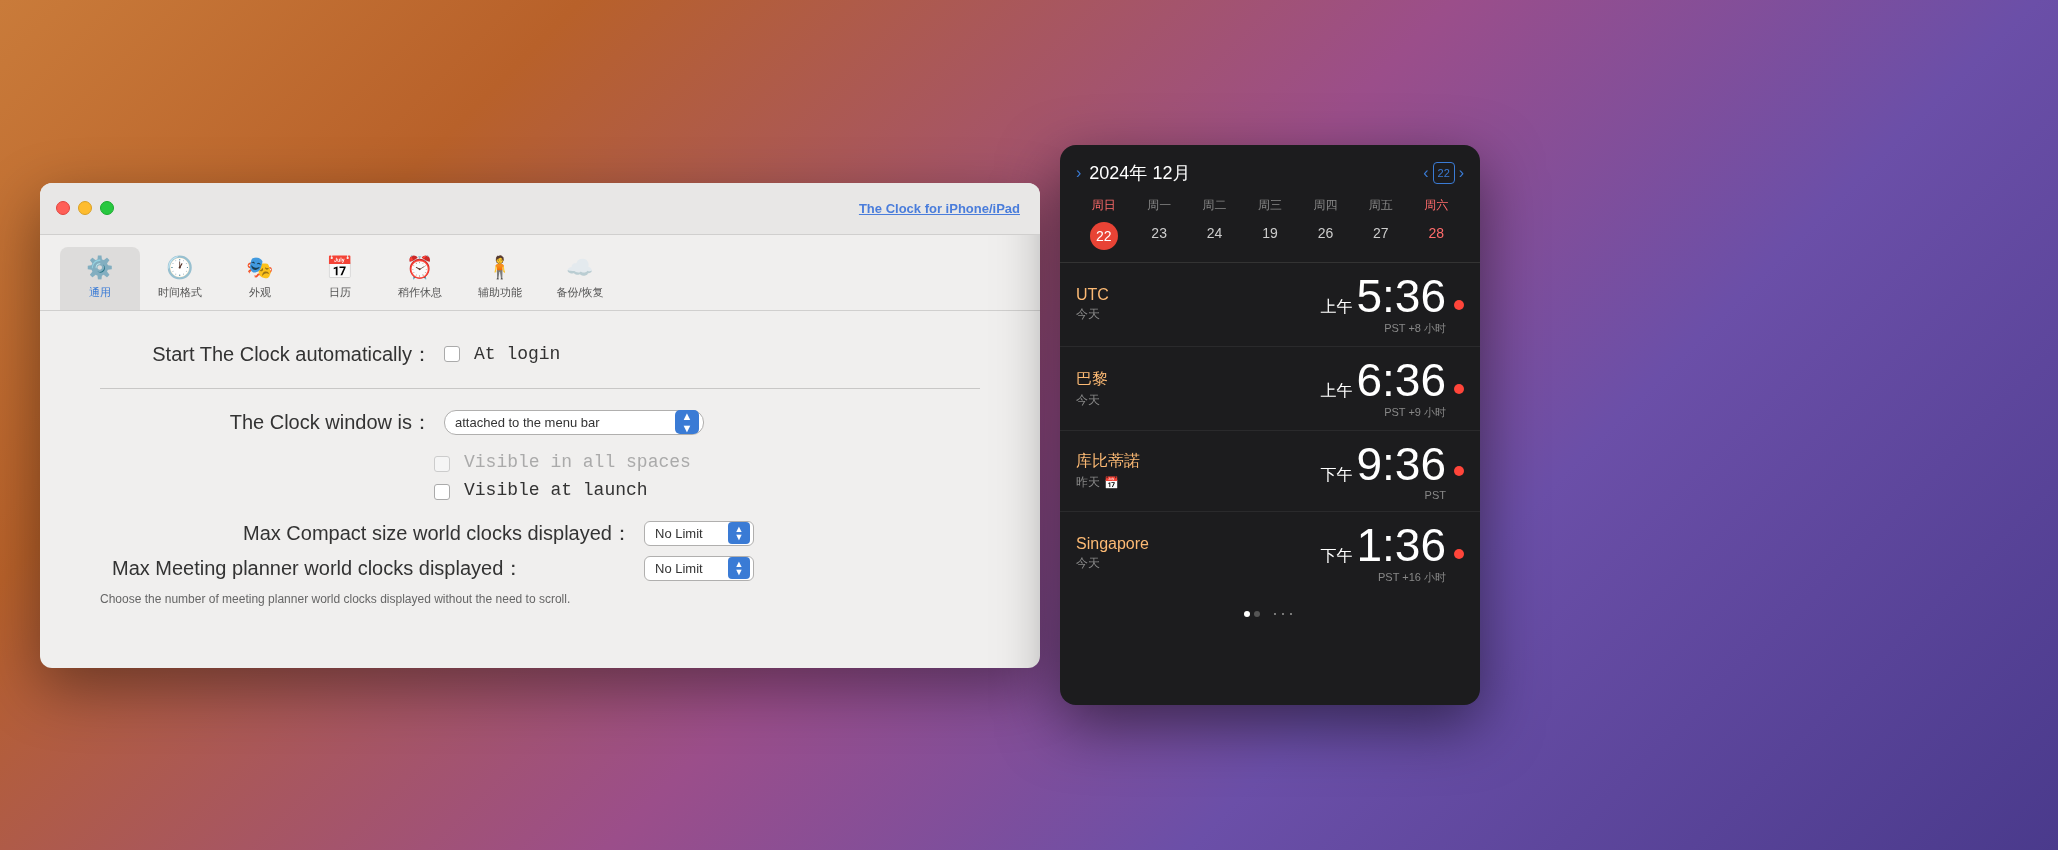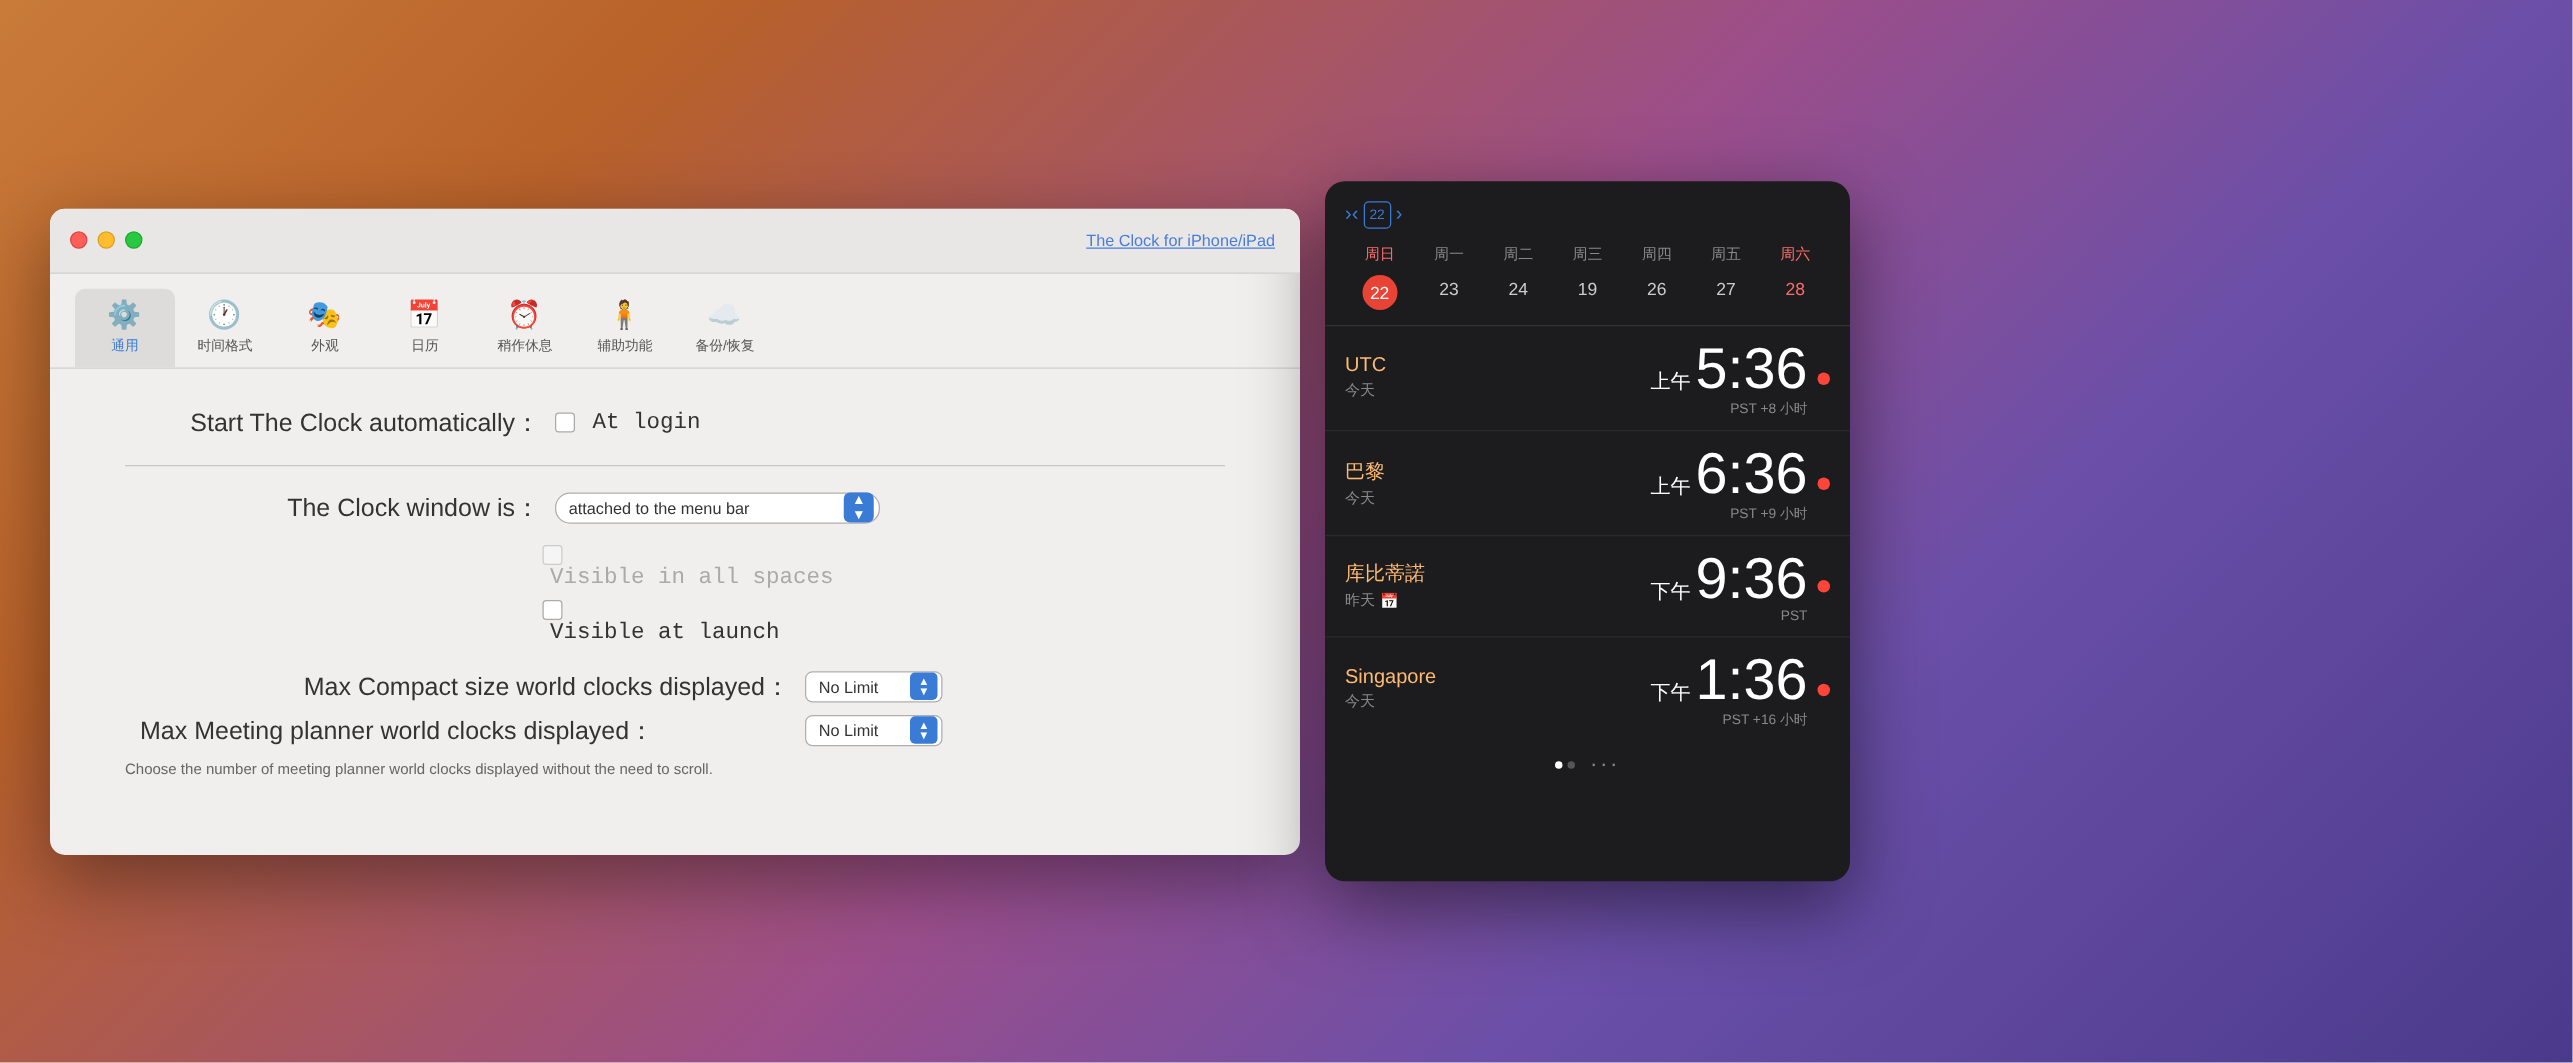--- a/index.html
+++ b/index.html
@@ -26,20 +26,21 @@
     }
 
     .title-bar {
       height: 52px;
       background: #e8e7e6;
       border-bottom: 1px solid #d0cfce;
       display: flex;
       align-items: center;
       padding: 0 16px;
       position: relative;
+      font-weight: bold;
     }
 
     .traffic-lights {
       display: flex;
       gap: 8px;
     }
 
     .traffic-light {
       width: 14px;
       height: 14px;
@@ -120,24 +121,23 @@
 
     .divider {
       height: 1px;
       background: #c8c7c6;
       margin: 20px 0;
     }
 
     
     .checkbox-row {
       display: flex;
-      align-items: flex-start;
+      align-items: flex-end;
       margin-left: 340px;
       margin-bottom: 10px;
-      flex-direction: column;
     }
 
     .checkbox {
       width: 16px;
       height: 16px;
       border: 1.5px solid #aaa;
       border-radius: 3px;
       background: white;
       margin-right: 8px;
       display: flex;
@@ -535,20 +535,24 @@
     </div>
     <div class="desc-text" style="margin-left:0;">Choose the number of meeting planner world clocks displayed without the need to scroll.</div>
 
   </div>
 </div>
 
 <div class="clock-widget">
 
   <div class="calendar-header">
     <span class="cal-chevron">›</span>
+    <span class="cal-title">
+      <span>2024年</span>
+      <span>12月</span>
+    </span>
     <div class="cal-nav">
       <span style="color:#3a7bd5; font-size:16px;">‹</span>
       <div class="cal-nav-icon">
         <span style="font-size:11px;">22</span>
       </div>
       <span style="color:#3a7bd5; font-size:16px;">›</span>
     </div>
   </div>
 
   <div class="calendar-grid">

